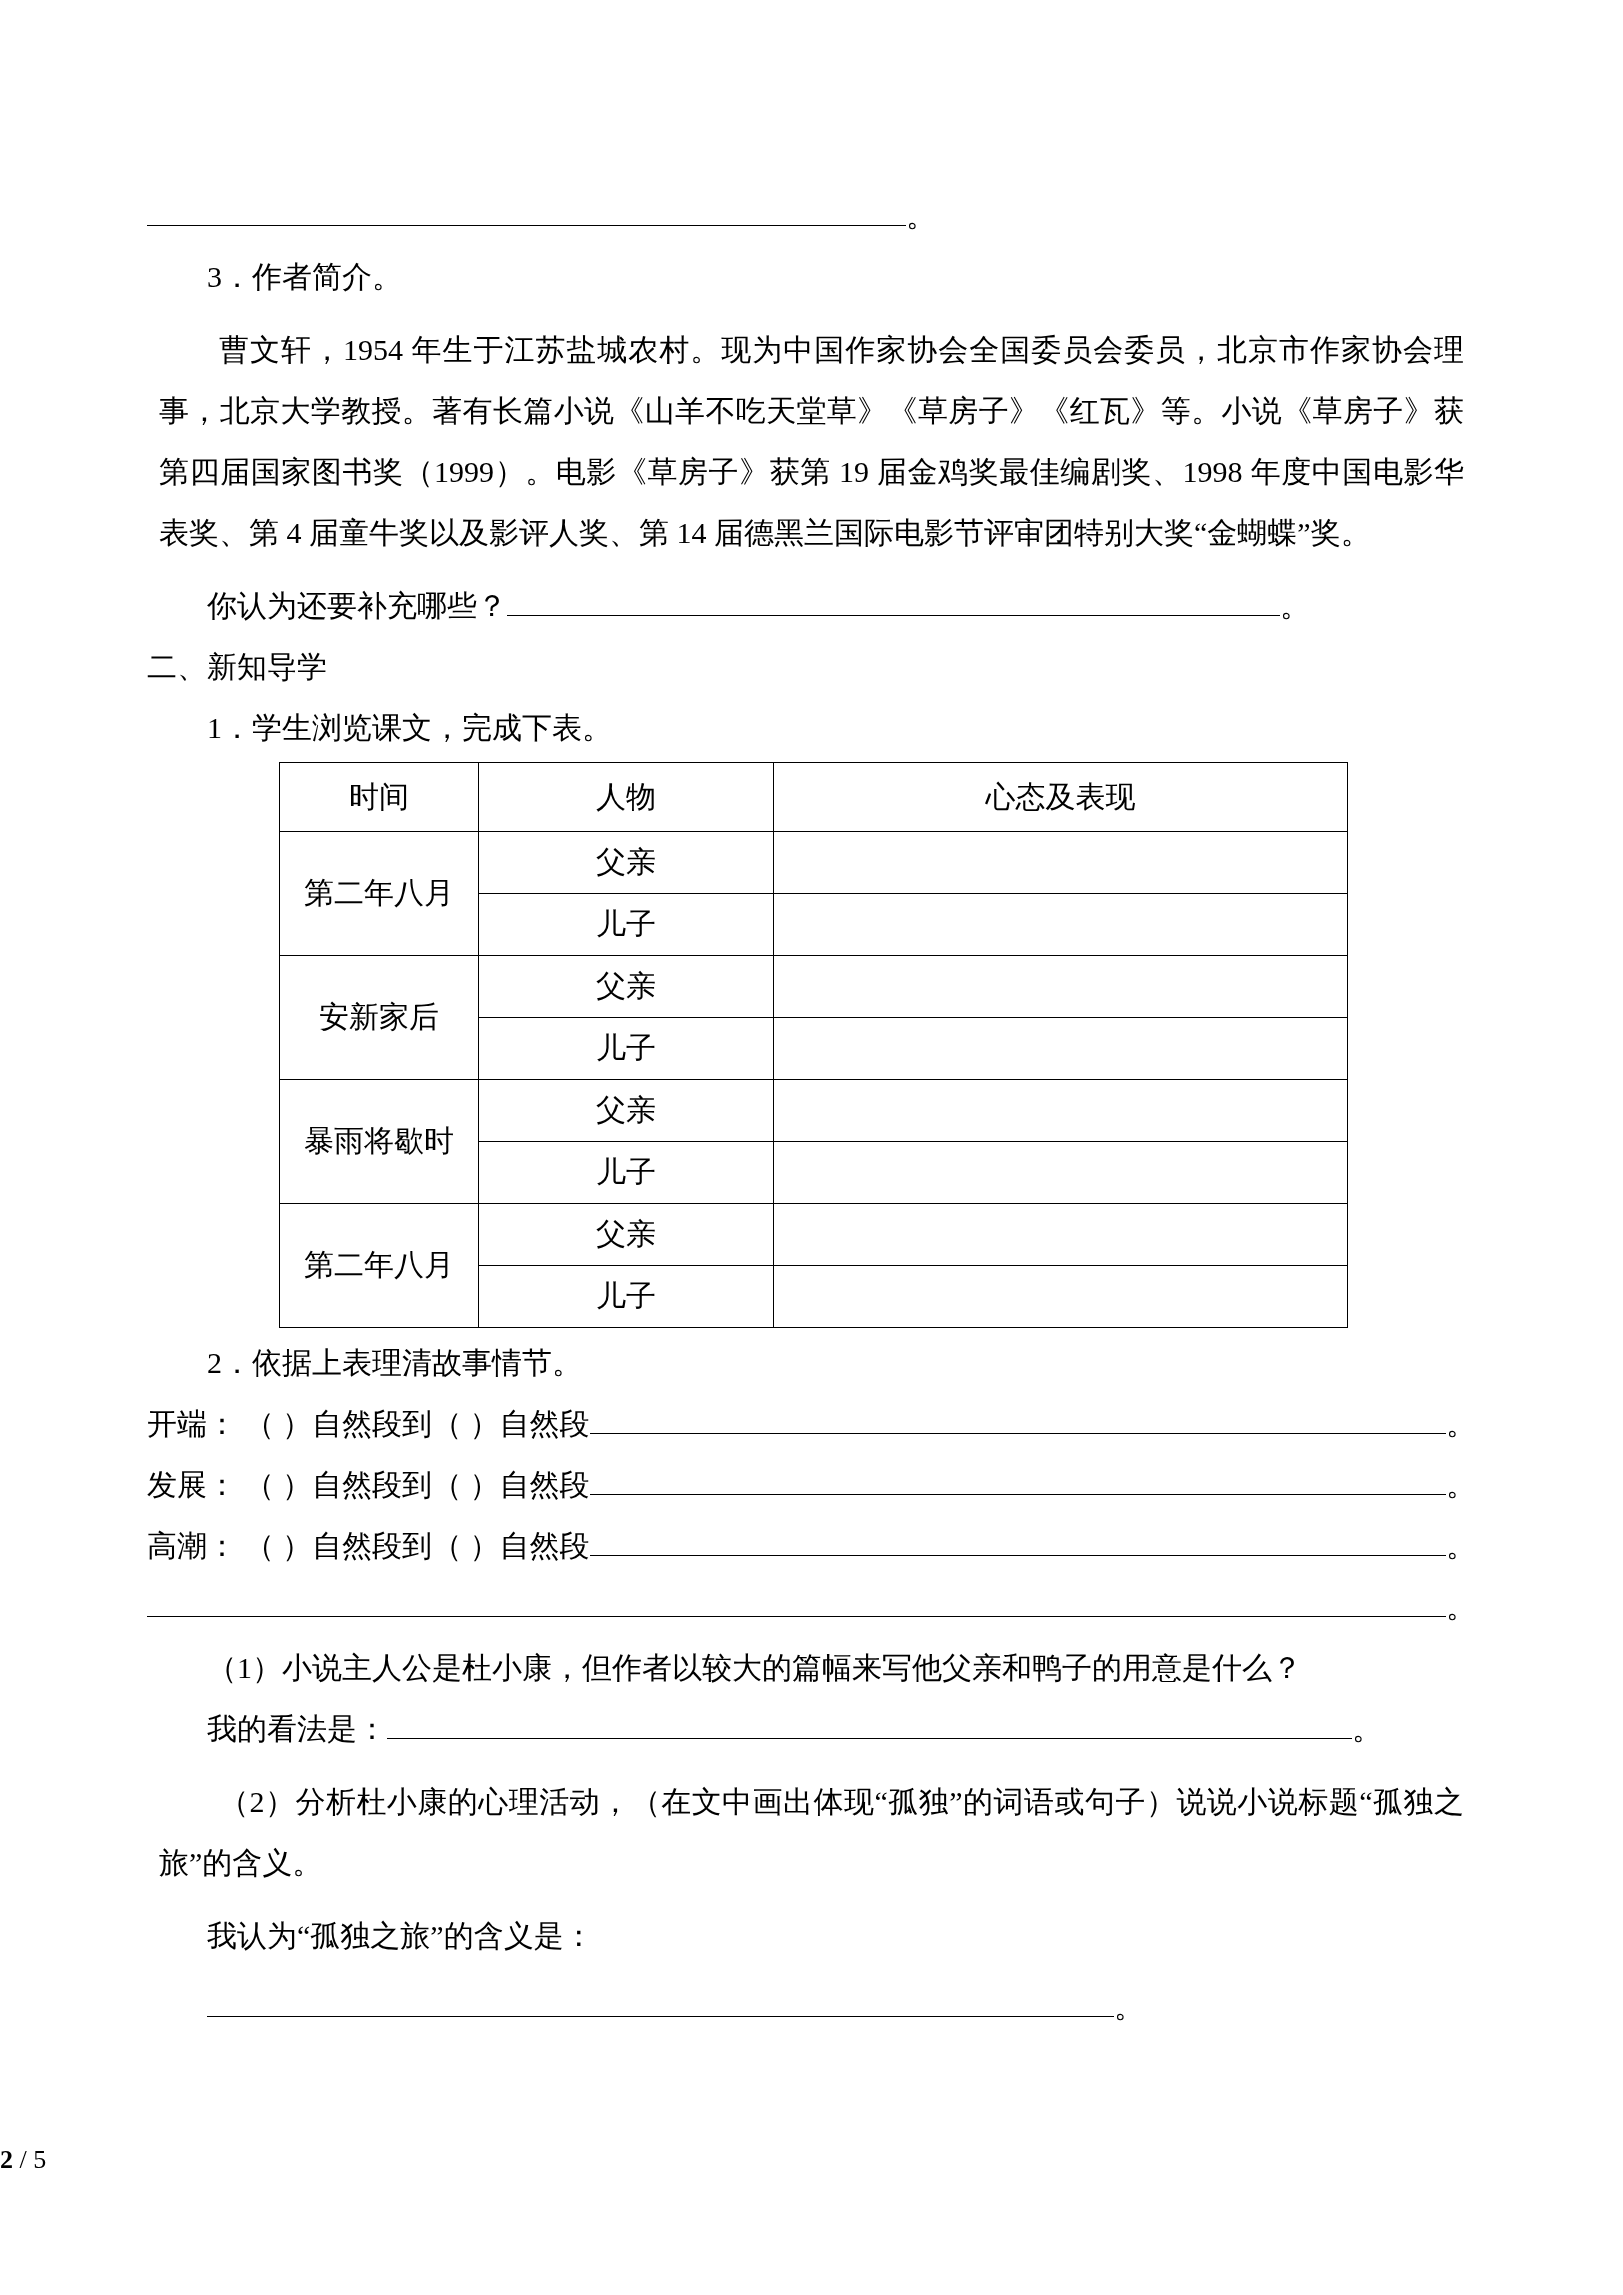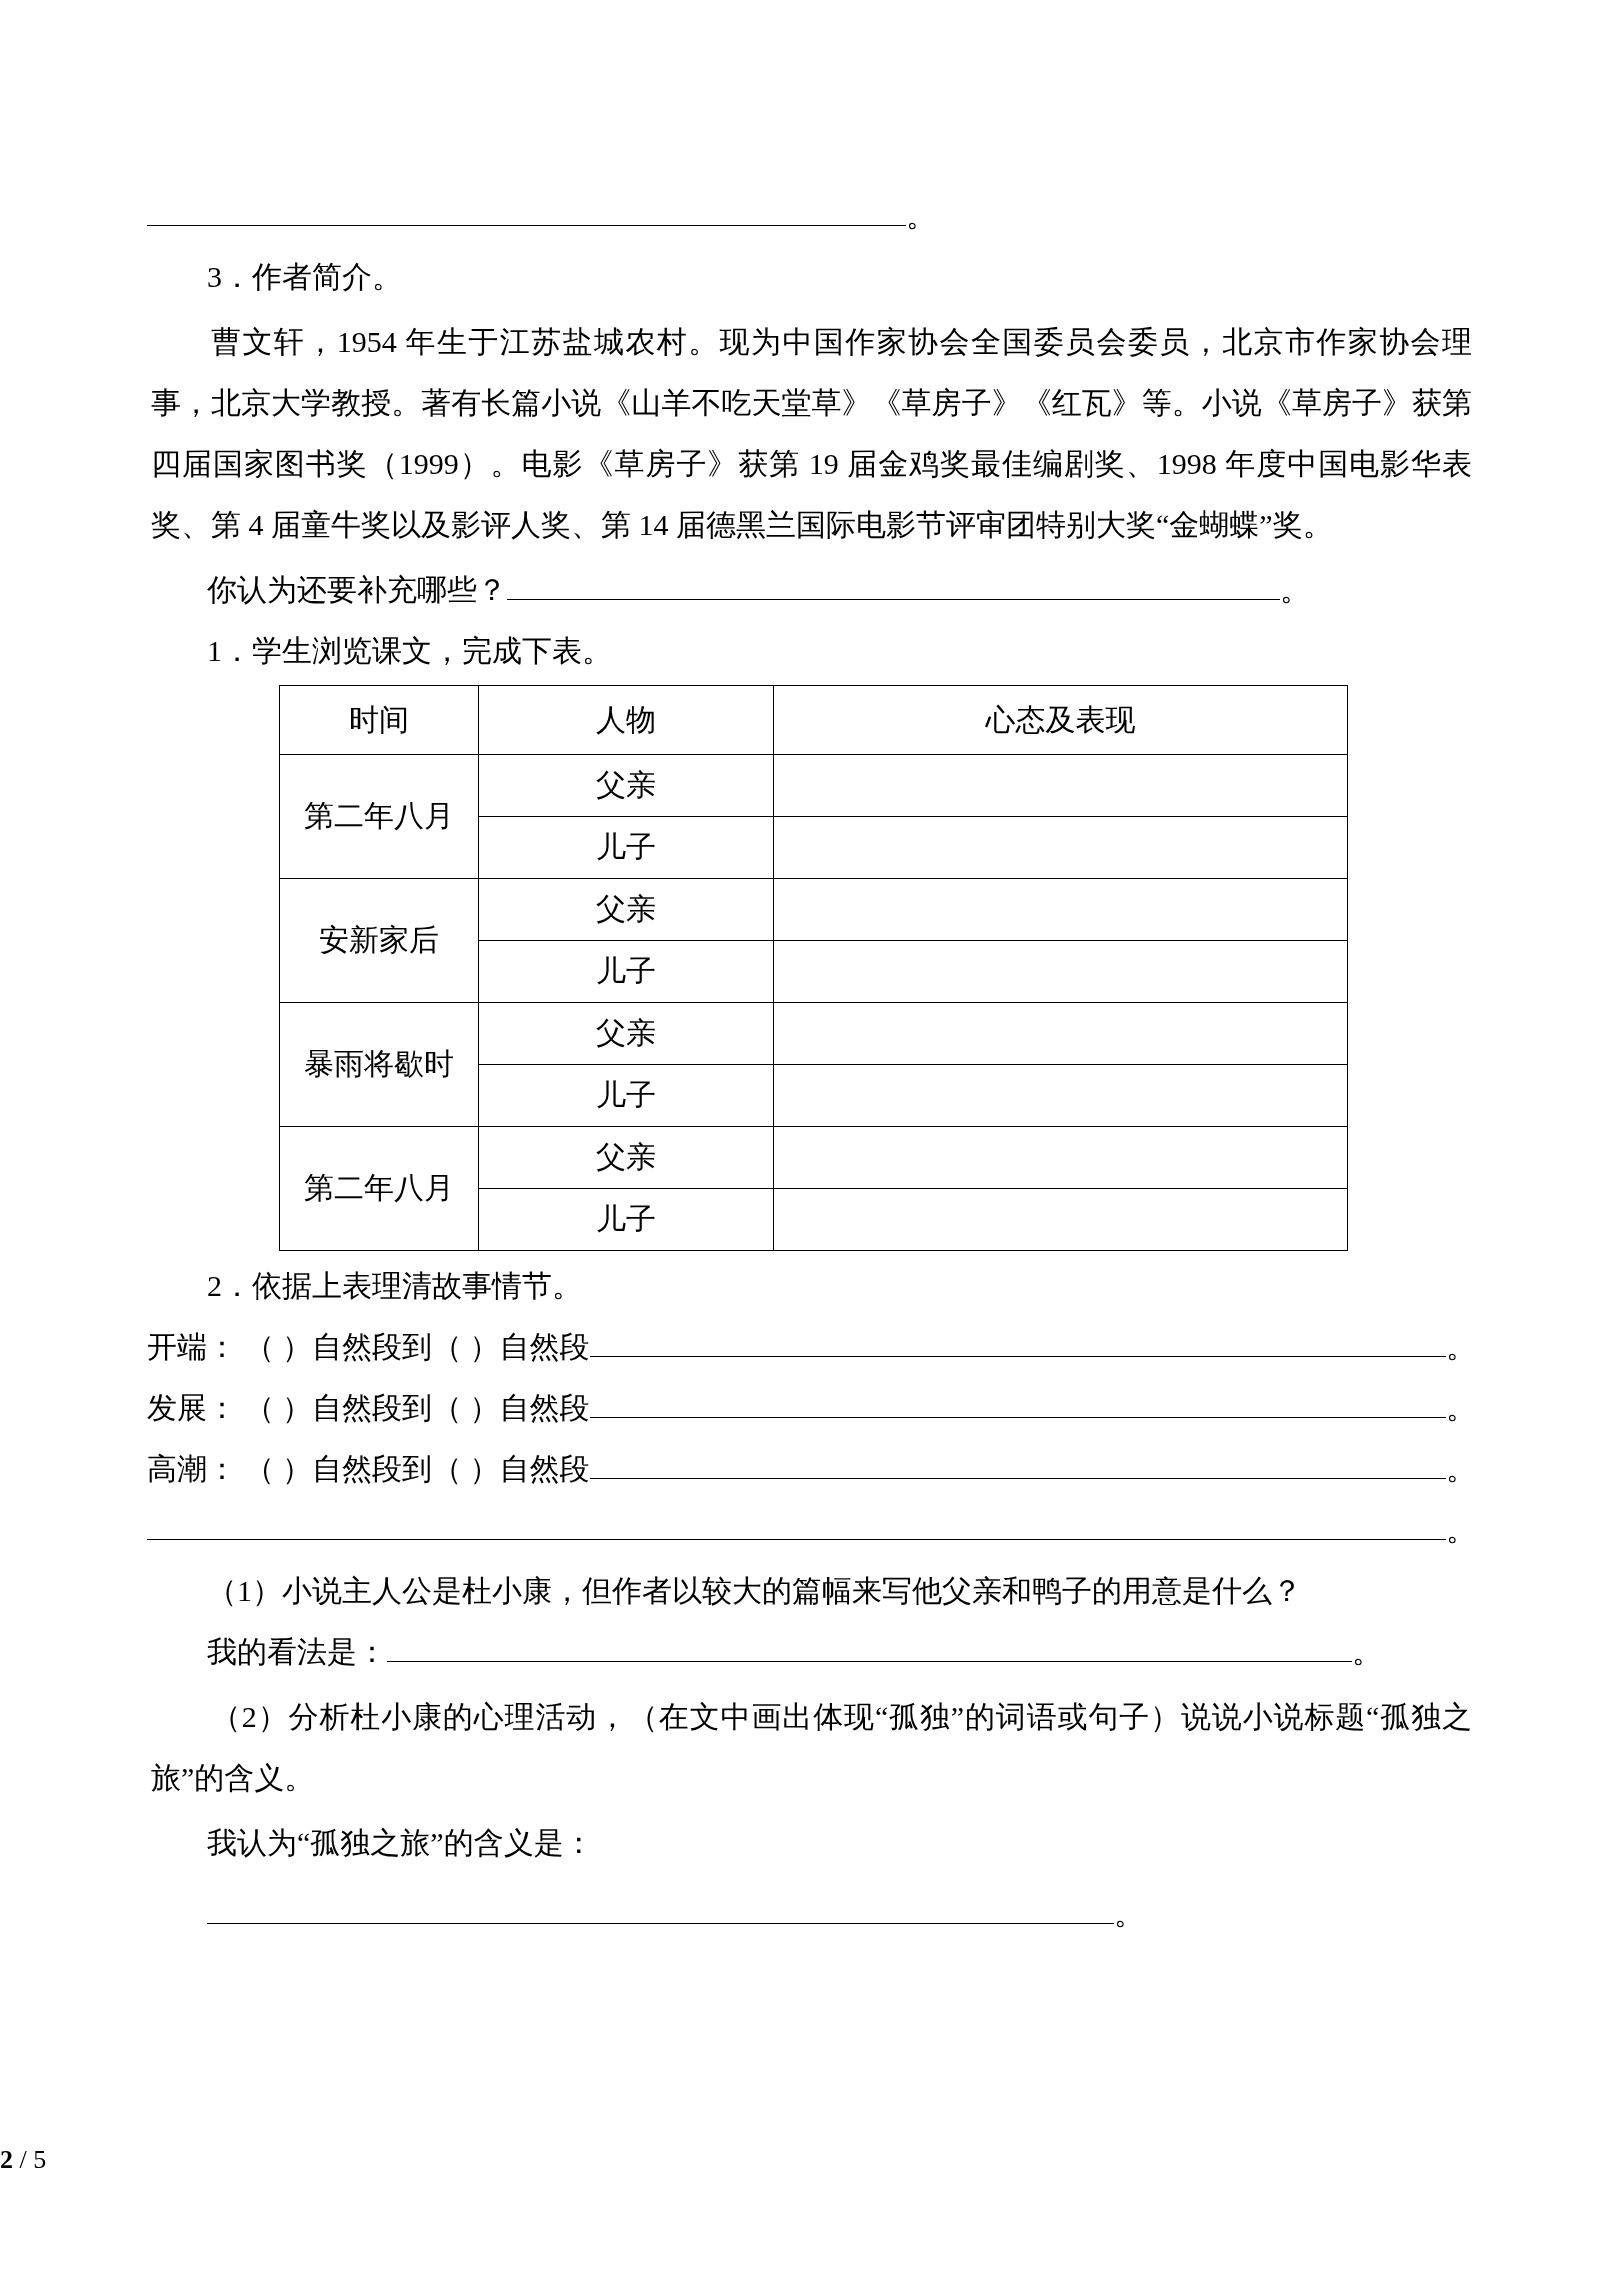--- a/index.html
+++ b/index.html
@@ -18,21 +18,21 @@
     box-sizing: border-box;
     padding: 185px 147px 0 147px;
     overflow: hidden;
   }
   .line {
     line-height: 61px;
     margin: 0;
   }
   .para {
     line-height: 61px;
-    margin: 4px;
+    margin: 12px;
     text-align: justify;
     text-indent: 60px;
   }
   .indent { text-indent: 60px; }
   .fill {
     display: inline-block;
     height: 0;
     border-bottom: 1.4px solid #000;
     vertical-align: baseline;
   }
@@ -91,20 +91,21 @@
   </div>
 
   <p class="line indent">3．作者简介。</p>
 
   <p class="para">曹文轩，1954 年生于江苏盐城农村。现为中国作家协会全国委员会委员，北京市作家协会理事，北京大学教授。著有长篇小说《山羊不吃天堂草》《草房子》《红瓦》等。小说《草房子》获第四届国家图书奖（1999）。电影《草房子》获第 19 届金鸡奖最佳编剧奖、1998 年度中国电影华表奖、第 4 届童牛奖以及影评人奖、第 14 届德黑兰国际电影节评审团特别大奖“金蝴蝶”奖。</p>
 
   <div class="line indent">
     <span>你认为还要补充哪些？</span><span class="fill fill-supplement"></span><span>。</span>
   </div>
 
+  <p class="line">二、新知导学</p>
 
   <p class="line indent">1．学生浏览课文，完成下表。</p>
 
   <table class="grid">
     <colgroup>
       <col class="col-time">
         <col class="col-person">
         <col class="col-state">
     </colgroup>
     <tbody>

